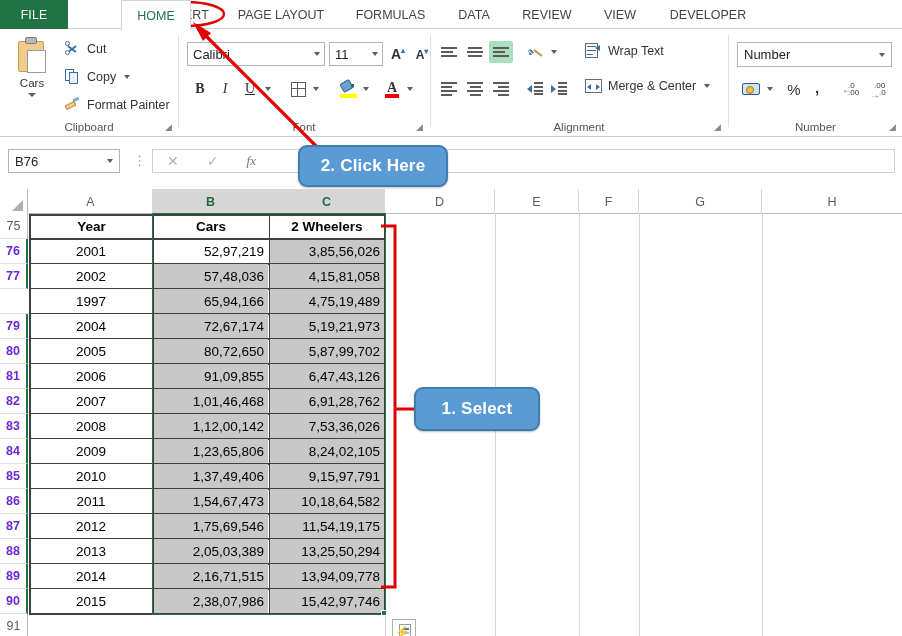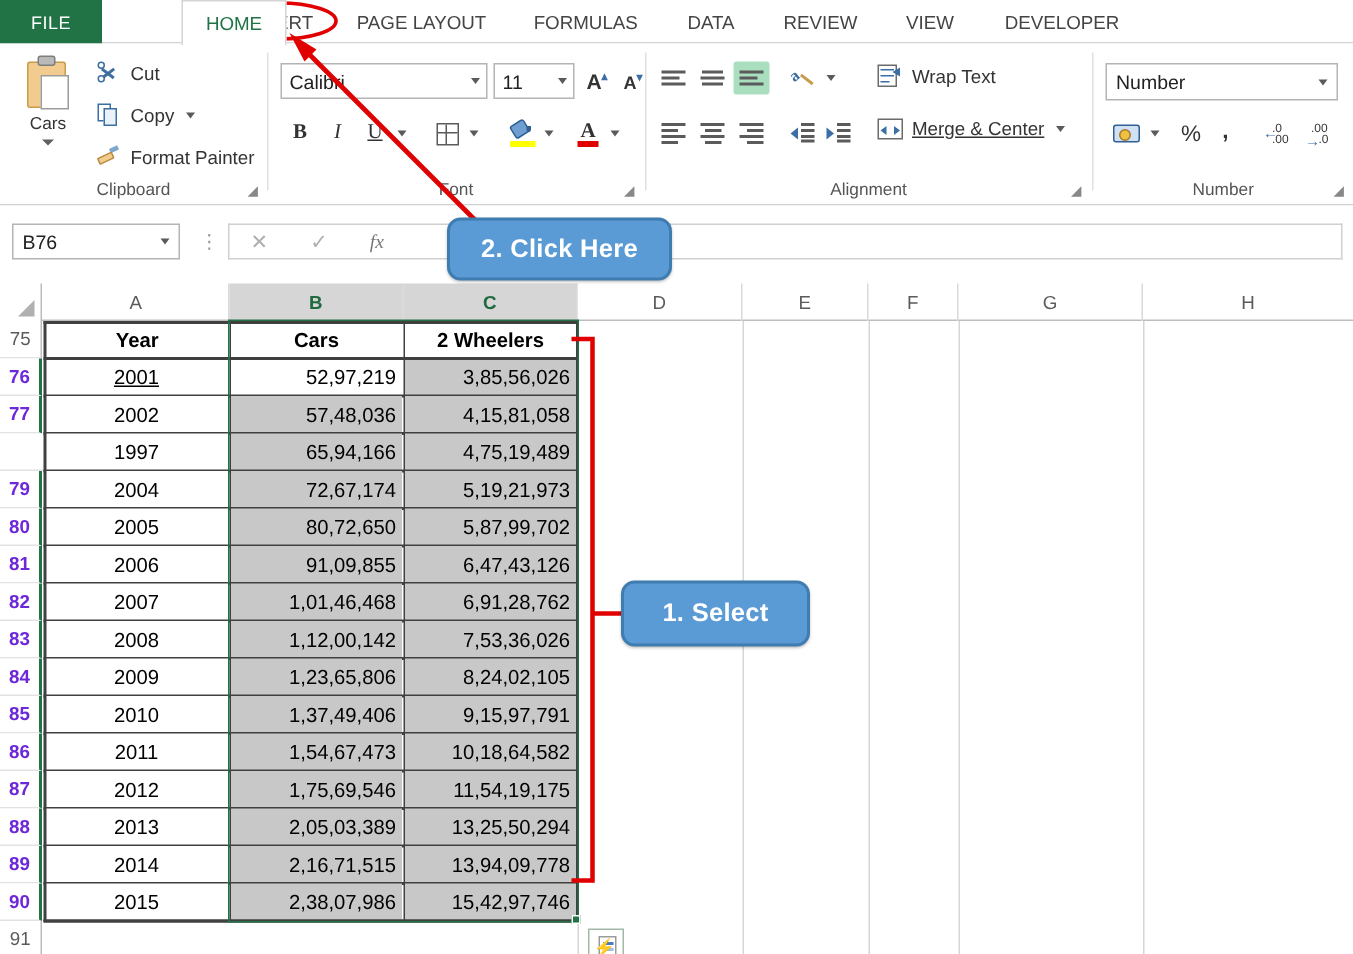--- a/index.html
+++ b/index.html
@@ -555,21 +555,21 @@
           <span class="wrap-ico">
               <span class="box"></span>
               <i style="top:3px;"></i>
               <i style="top:7px;"></i>
               <i style="top:11px;width:6px;"></i>
               <span class="ret"></span>
             </span>
         </span>
         <span>Wrap Text</span>
       </div>
-      <div class="clip-item" style="left:152px;top:50px;text-decoration:underline;">
+      <div class="clip-item" style="left:152px;top:50px;">
         <span class="ico">
           <span class="merge-ico">
               <span class="box"></span>
               <span class="arrL"></span>
               <span class="arrR"></span>
             </span>
         </span>
         <span>Merge &amp; Center</span>
         <span class="tri-dn" style="margin-left:8px;"></span>
       </div>
@@ -728,21 +728,21 @@
       <span>Year</span>
       </div>
     <div class="cell hdr" style="left:154px;top:25px;width:114px;">
       <span>Cars</span>
       </div>
     <div class="cell hdr" style="left:270px;top:25px;width:114px;">
       <span>2 Wheelers</span>
       </div>
 
     <div id="data-rows">
-        <div class="cell ctr" style="left: 30px; top: 50px; width: 122px; text-decoration: underline;">
+        <div class="cell ctr" style="left: 30px; top: 50px; width: 122px;">
           <span>2001</span>
         </div>
         <div class="cell rgt" style="left: 154px; top: 50px; width: 114px;">
           <span>52,97,219</span>
         </div>
         <div class="cell rgt gray" style="left: 270px; top: 50px; width: 114px;">
           <span>3,85,56,026</span>
         </div>
         <div class="bd-h" style="left: 29px; top: 74px; width: 356px;"></div>
         <div class="cell ctr" style="left: 30px; top: 75px; width: 122px;">

